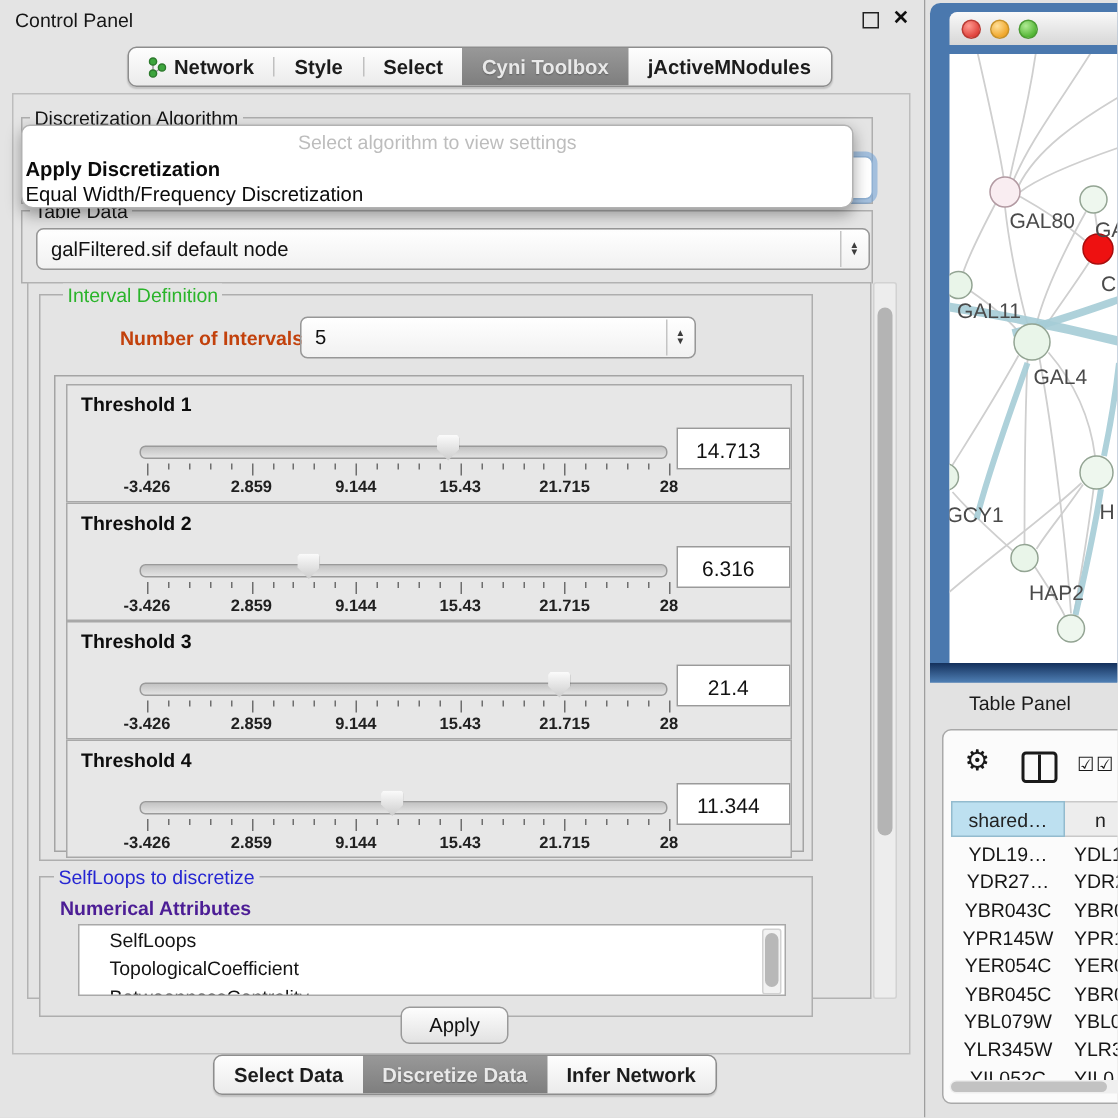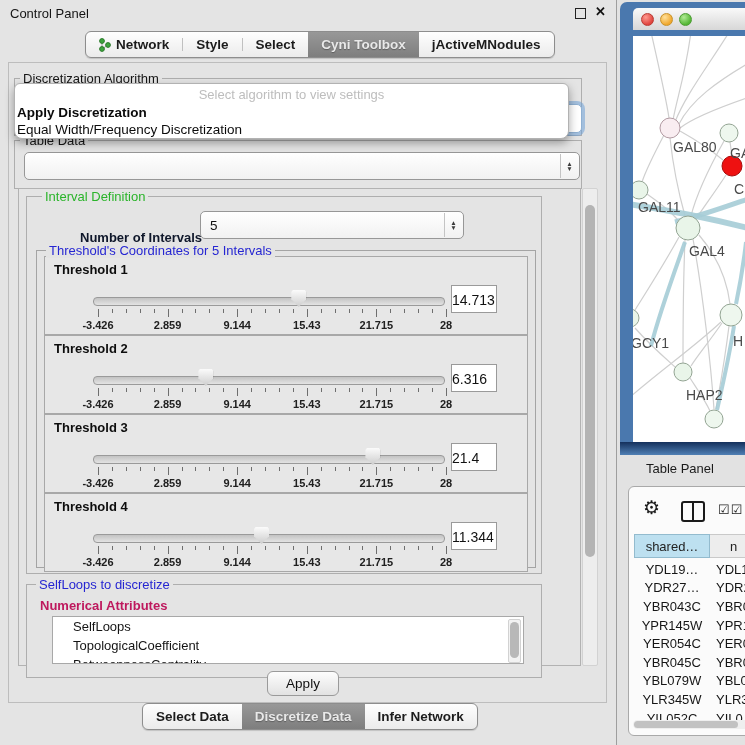--- a/index.html
+++ b/index.html
@@ -55,43 +55,43 @@
 
   
   #scrollpane{left:18px;top:188px;width:561px;height:476px;border:1px solid #b2b2b2;background:#e4e4e4;overflow:hidden;}
   .sb-v{position:absolute;background:#ededed;border:1px solid #d2d2d2;border-radius:2px;}
   .sb-thumb{position:absolute;background:#b4b4b4;border-radius:6px;}
   #main-sb{left:582px;top:188px;width:14px;height:476px;}
   #main-sb .sb-thumb{left:2px;right:2px;top:16px;height:352px;}
 
   #grp-int{left:26px;top:196px;width:514px;height:376px;}
   #lab-int{left:42px;top:189px;color:#2ab42a;}
-  #lab-numint{left:80px;top:230px;font-size:13px;font-weight:bold;color:#0f172a;text-align:center;}
+  #lab-numint{left:80px;top:218px;font-size:13px;font-weight:bold;color:#c2410c;text-align:center;}
   #int-combo{left:200px;top:211px;width:262px;height:26px;}
 
   #grp-thr{left:36px;top:250px;width:498px;height:316px;border-color:#a4a4a4;}
   #lab-thr{left:46px;top:243px;color:#2626d2;}
 
   .thr-panel{position:absolute;left:44px;width:482px;height:77px;border:1px solid #a8a8a8;background:#e7e7e7;}
   .thr-title{position:absolute;left:9px;top:5px;font-size:13px;font-weight:bold;color:#0d0d0d;}
   .track{position:absolute;left:48px;top:40px;width:350px;height:7px;border:1px solid #9a9a9a;border-radius:4px;
          background:linear-gradient(#c3c3c3,#e3e3e3);}
   .thumb{position:absolute;top:33px;width:15px;height:17px;background:linear-gradient(#fbfbfb,#cdcdcd);
          clip-path:polygon(10% 0,90% 0,100% 12%,100% 55%,50% 100%,0 55%,0 12%);
          filter:drop-shadow(0 1px 1px rgba(0,0,0,.4));}
   .ticks{position:absolute;left:0;top:52px;height:9px;width:100%;}
   .tick{position:absolute;width:1px;background:#6e6e6e;}
   .scale{position:absolute;left:0;top:62px;width:100%;height:12px;font-size:11px;font-weight:bold;color:#202020;}
   .scale span{position:absolute;transform:translateX(-50%);}
-  .valbox{position:absolute;left:406px;top:28px;width:46px;height:28px;background:#fff;border:1px solid #9a9a9a;
-          font-size:14px;color:#111;text-align:left;line-height:28px;padding-right:7px;box-sizing:border-box;}
+  .valbox{position:absolute;left:406px;top:28px;width:76px;height:28px;background:#fff;border:1px solid #9a9a9a;
+          font-size:14px;color:#111;text-align:center;line-height:28px;padding-right:7px;box-sizing:border-box;}
 
   #grp-attr{left:26px;top:584px;width:514px;height:92px;}
   #lab-attr{left:36px;top:577px;color:#2626d2;}
-  #lab-numattr{left:40px;top:598px;font-size:13px;font-weight:bold;color:#be185d;}
+  #lab-numattr{left:40px;top:598px;font-size:13px;font-weight:bold;color:#4c1d95;}
   #attr-list{left:52px;top:616px;width:470px;height:46px;background:#fff;border:1px solid #a8a8a8;overflow:hidden;}
   #attr-list .item{font-size:13px;color:#141414;padding-left:20px;height:19px;line-height:19px;}
   #attr-sb{right:2px;top:2px;width:11px;height:42px;background:#f2f2f2;}
   #attr-sb .sb-thumb{left:1px;right:1px;top:2px;height:36px;background:#b8b8b8;}
 
   #apply-btn{left:267px;top:671px;width:70px;height:23px;background:linear-gradient(#fdfdfd,#e2e2e2);
              border:1px solid #9a9a9a;border-radius:6px;font-size:13.5px;color:#111;
              display:flex;align-items:center;justify-content:center;}
 
   
@@ -172,20 +172,21 @@
 
   <div class="abs" id="popup">
     <div class="hint">Select algorithm to view settings</div>
     <div class="opt bold">Apply Discretization</div>
     <div class="opt">Equal Width/Frequency Discretization</div>
   </div>
 
   <div class="groupbox" id="grp-td"></div>
   <div class="grouplab" id="lab-td">Table Data</div>
   <div class="combo" id="td-combo">
+    <span class="val">galFiltered.sif default node</span>
     <span class="spin">
         <span>▲</span>
         <span>▼</span>
       </span>
   </div>
 
   <div class="abs" id="scrollpane"></div>
   <div class="abs sb-v" id="main-sb">
       <div class="sb-thumb"></div>
     </div>
@@ -195,21 +196,20 @@
   <div class="abs" id="lab-numint">Number of Intervals</div>
   <div class="combo" id="int-combo">
     <span class="val">5</span>
     <span class="spin">
         <span>▲</span>
         <span>▼</span>
       </span>
   </div>
 
   <div class="groupbox" id="grp-thr"></div>
-  <div class="grouplab" id="lab-thr">Threshold's Coordinates for 5 Intervals</div>
   <div id="thr-container">
       <div class="thr-panel" style="top: 256px;">
       <div class="thr-title">Threshold 1</div>
       <div class="track"></div>
       <div class="thumb" style="left: 246.296px;"></div>
       <div class="ticks">
           <div class="tick" style="left: 53px; height: 8px;"></div>
           <div class="tick" style="left: 66.92px; height: 4px;"></div>
           <div class="tick" style="left: 80.84px; height: 4px;"></div>
           <div class="tick" style="left: 94.76px; height: 4px;"></div>

